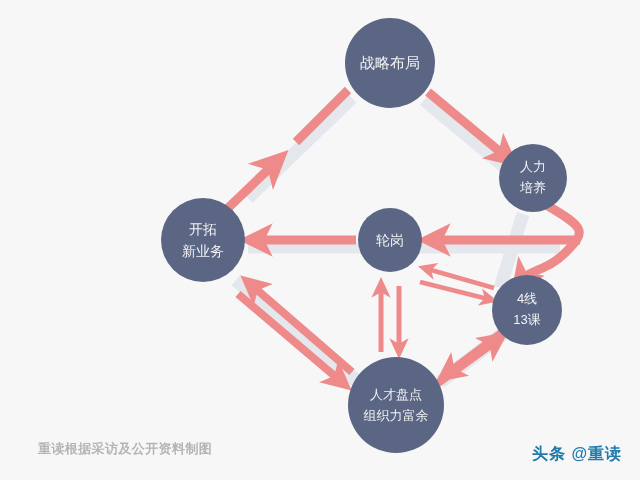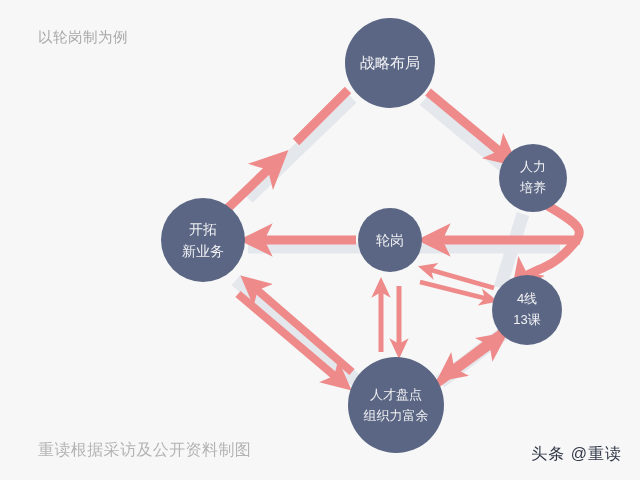--- a/index.html
+++ b/index.html
@@ -31,49 +31,49 @@
     font-size: 14.5px;
     letter-spacing: 0.5px;
     white-space: nowrap;
   }
   .title-line { display: block; }
   .footer-note {
     position: absolute;
     left: 38px;
     top: 440px;
     color: #b4b4b4;
-    font-size: 16px;
+    font-size: 13px;
     letter-spacing: 0.4px;
     white-space: nowrap;
+    font-weight: bold;
   }
   .watermark {
     position: absolute;
     right: 18px;
     top: 444px;
-    color: #0f172a;
+    color: #0369a1;
     font-size: 16px;
-    font-weight: normal;
+    font-weight: bold;
     letter-spacing: 1px;
     opacity: 0.88;
     white-space: nowrap;
   }
   .node-label {
     fill: #f2f2f4;
     font-family: "Liberation Sans", "DejaVu Sans", sans-serif;
     text-anchor: middle;
     dominant-baseline: middle;
   }
 </style>
 </head>
 <body>
 
 <div id="stage">
 
   <div class="title-block">
-    <span class="title-line">以轮岗制为例</span>
   </div>
 
   <svg id="diagram-svg" viewBox="0 0 640 480">
 
     <g>
 
       <line x1="248" y1="198" x2="352" y2="98" stroke="#e4e7ec" stroke-width="13" stroke-linecap="butt"></line>
 
       <line x1="424" y1="100" x2="506" y2="168" stroke="#e4e7ec" stroke-width="13" stroke-linecap="butt"></line>
 

